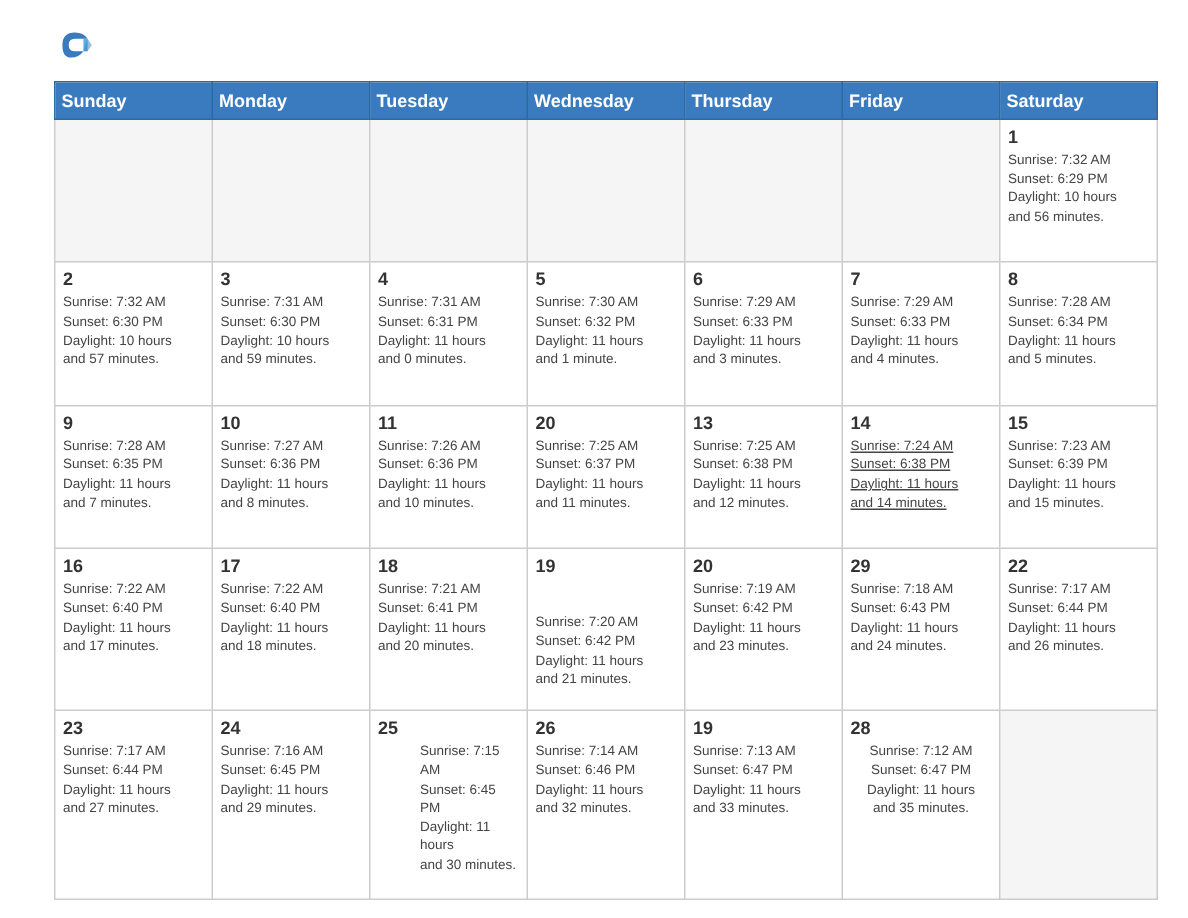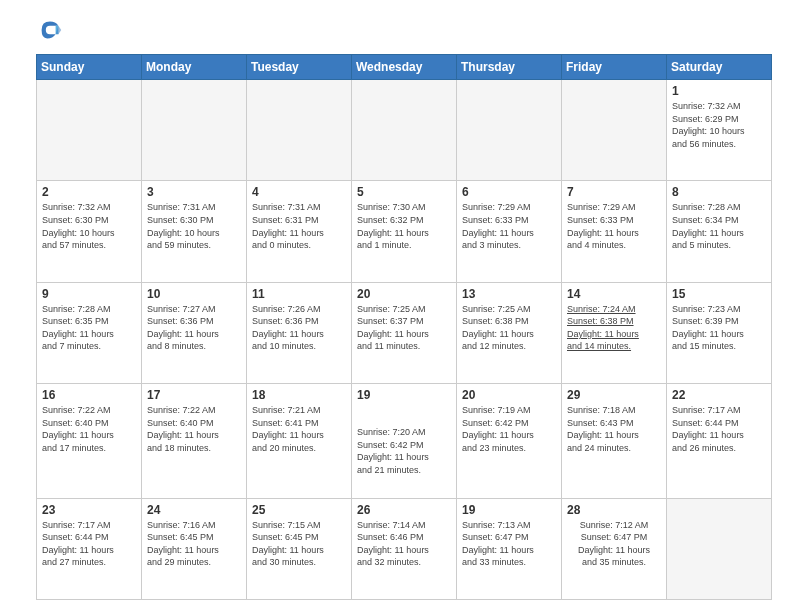--- a/index.html
+++ b/index.html
@@ -320,21 +320,21 @@
           </td>
           <td>
             <span class="day-number">24</span>
             <div class="day-info" style="white-space: pre-line;">Sunrise: 7:16 AM
 Sunset: 6:45 PM
 Daylight: 11 hours
 and 29 minutes.</div>
           </td>
           <td>
             <span class="day-number">25</span>
-            <div class="day-info" style="white-space: pre-line;">Sunrise: 7:15 AM
+            <div class="day-info" style="white-space: pre-line; margin-left: 28px;">Sunrise: 7:15 AM
 Sunset: 6:45 PM
 Daylight: 11 hours
 and 30 minutes.</div>
           </td>
           <td>
             <span class="day-number">26</span>
             <div class="day-info" style="white-space: pre-line;">Sunrise: 7:14 AM
 Sunset: 6:46 PM
 Daylight: 11 hours
 and 32 minutes.</div>

